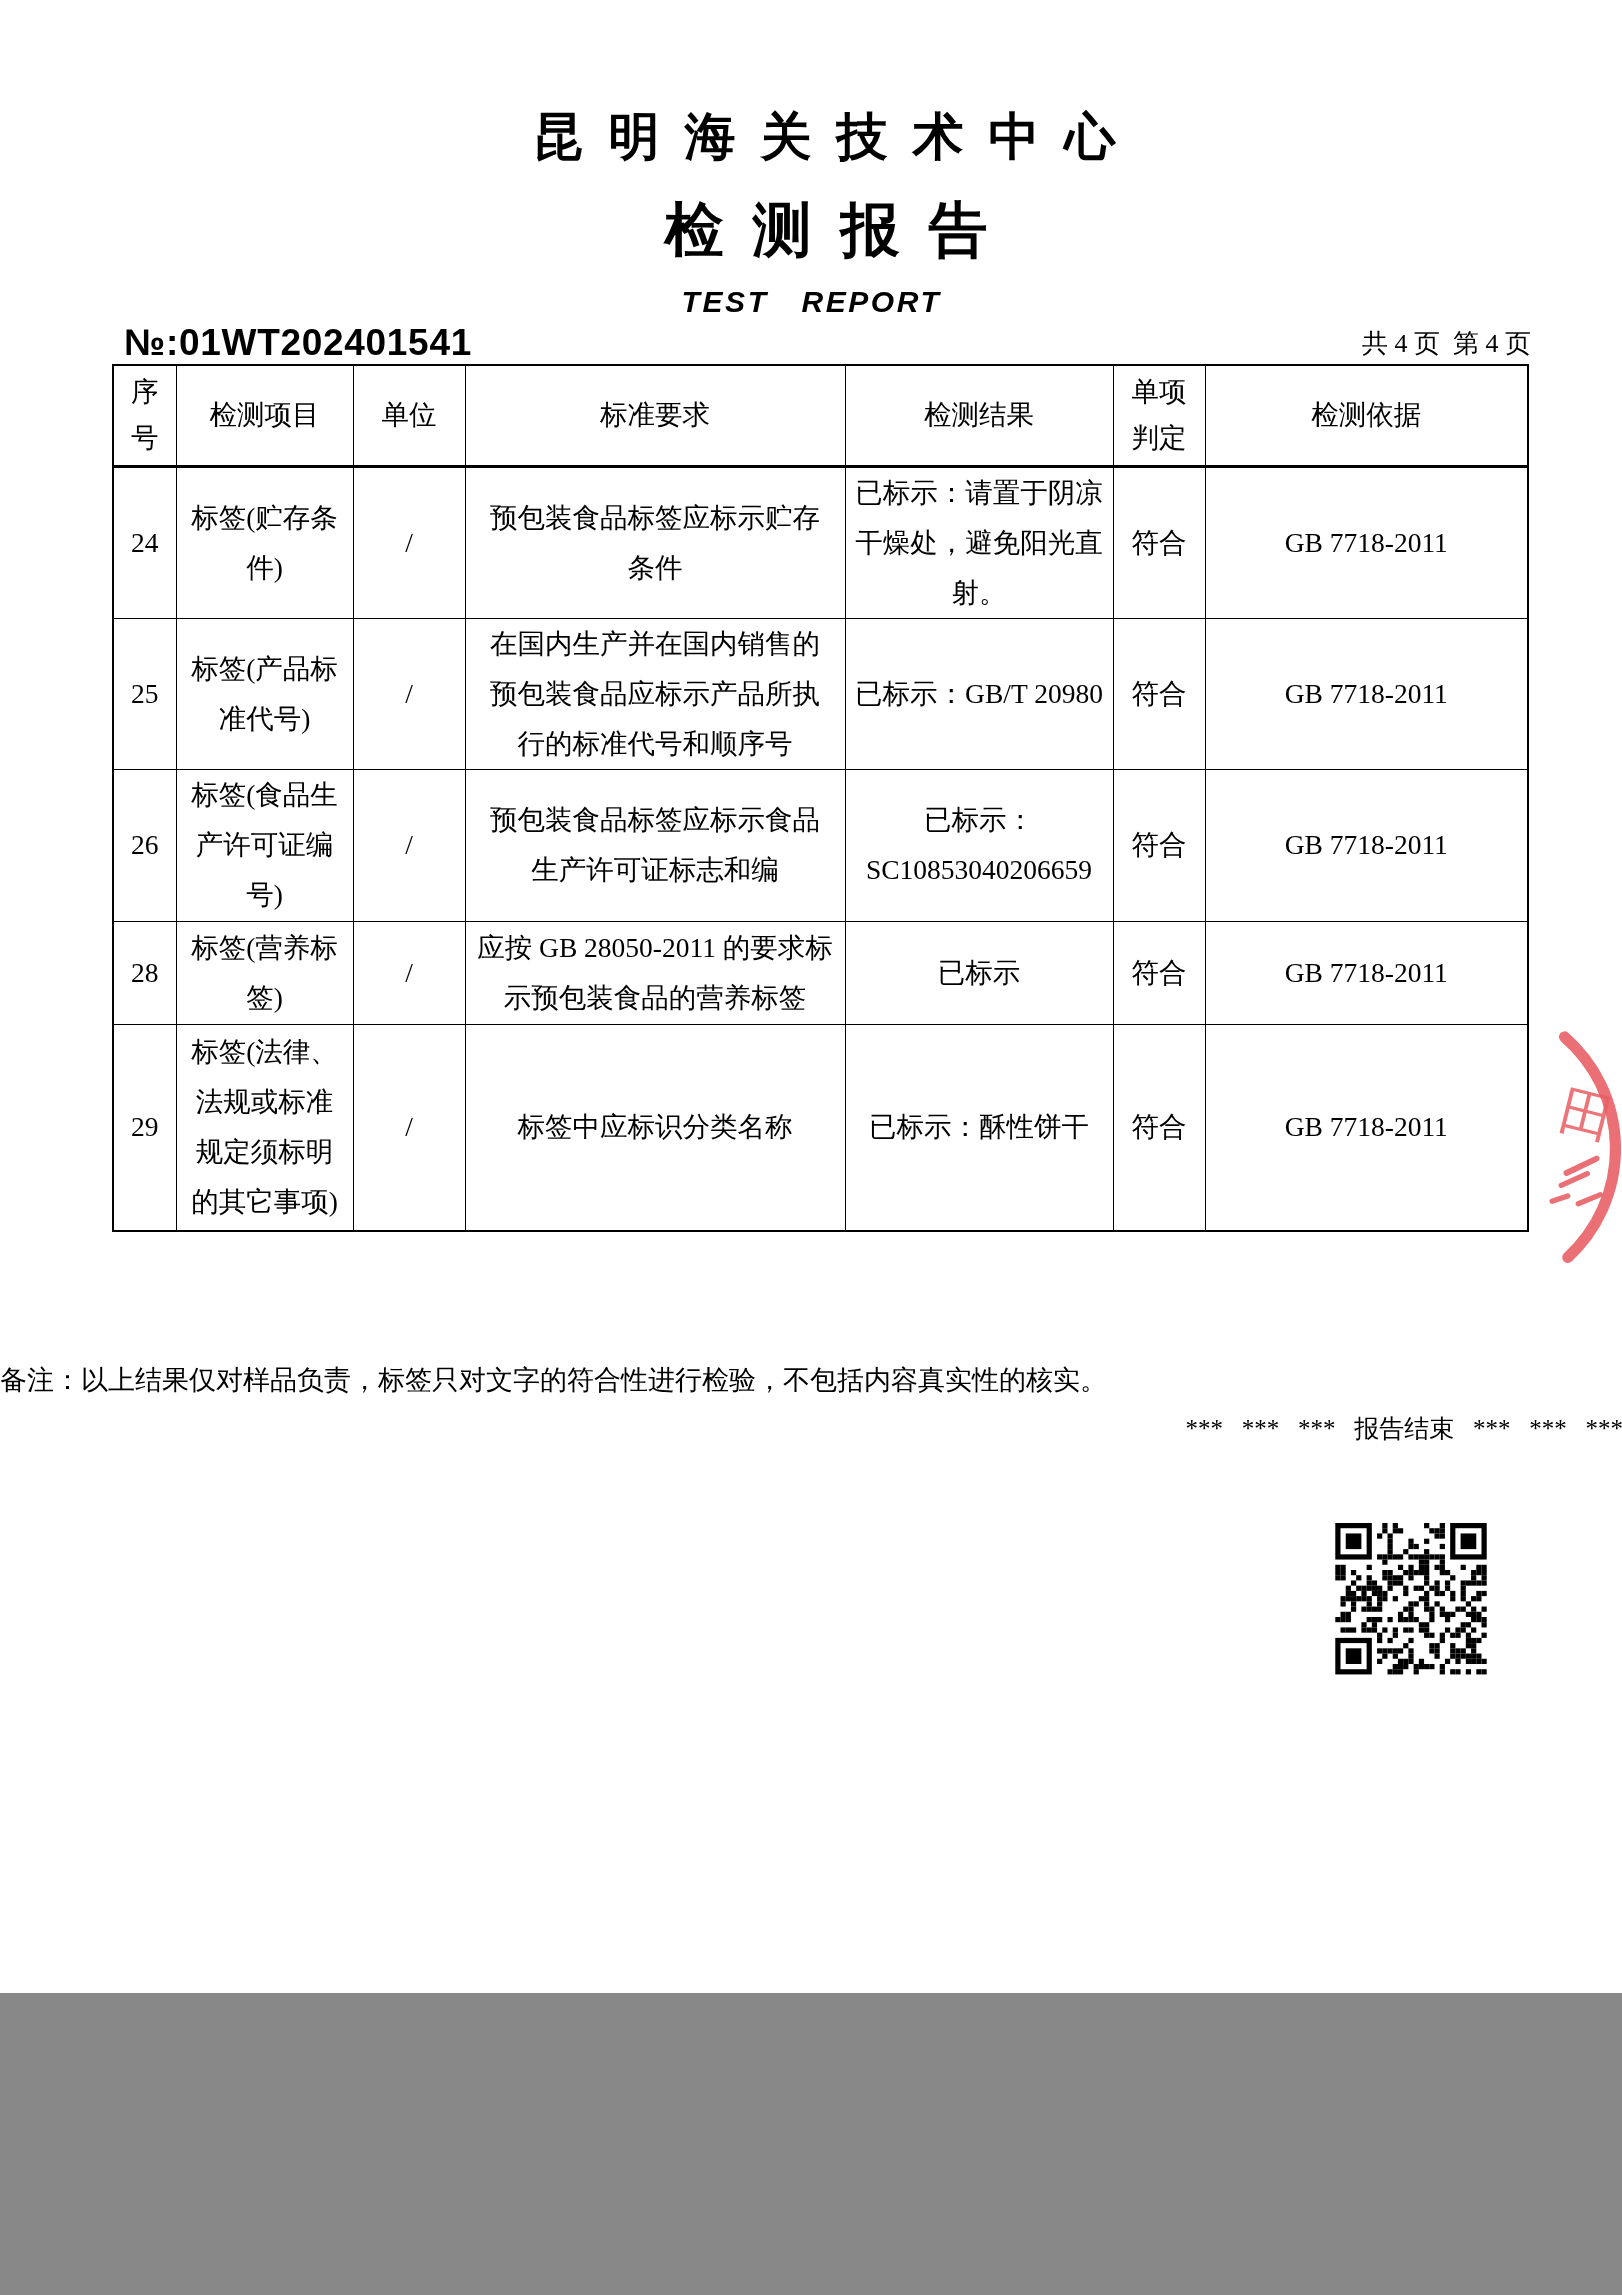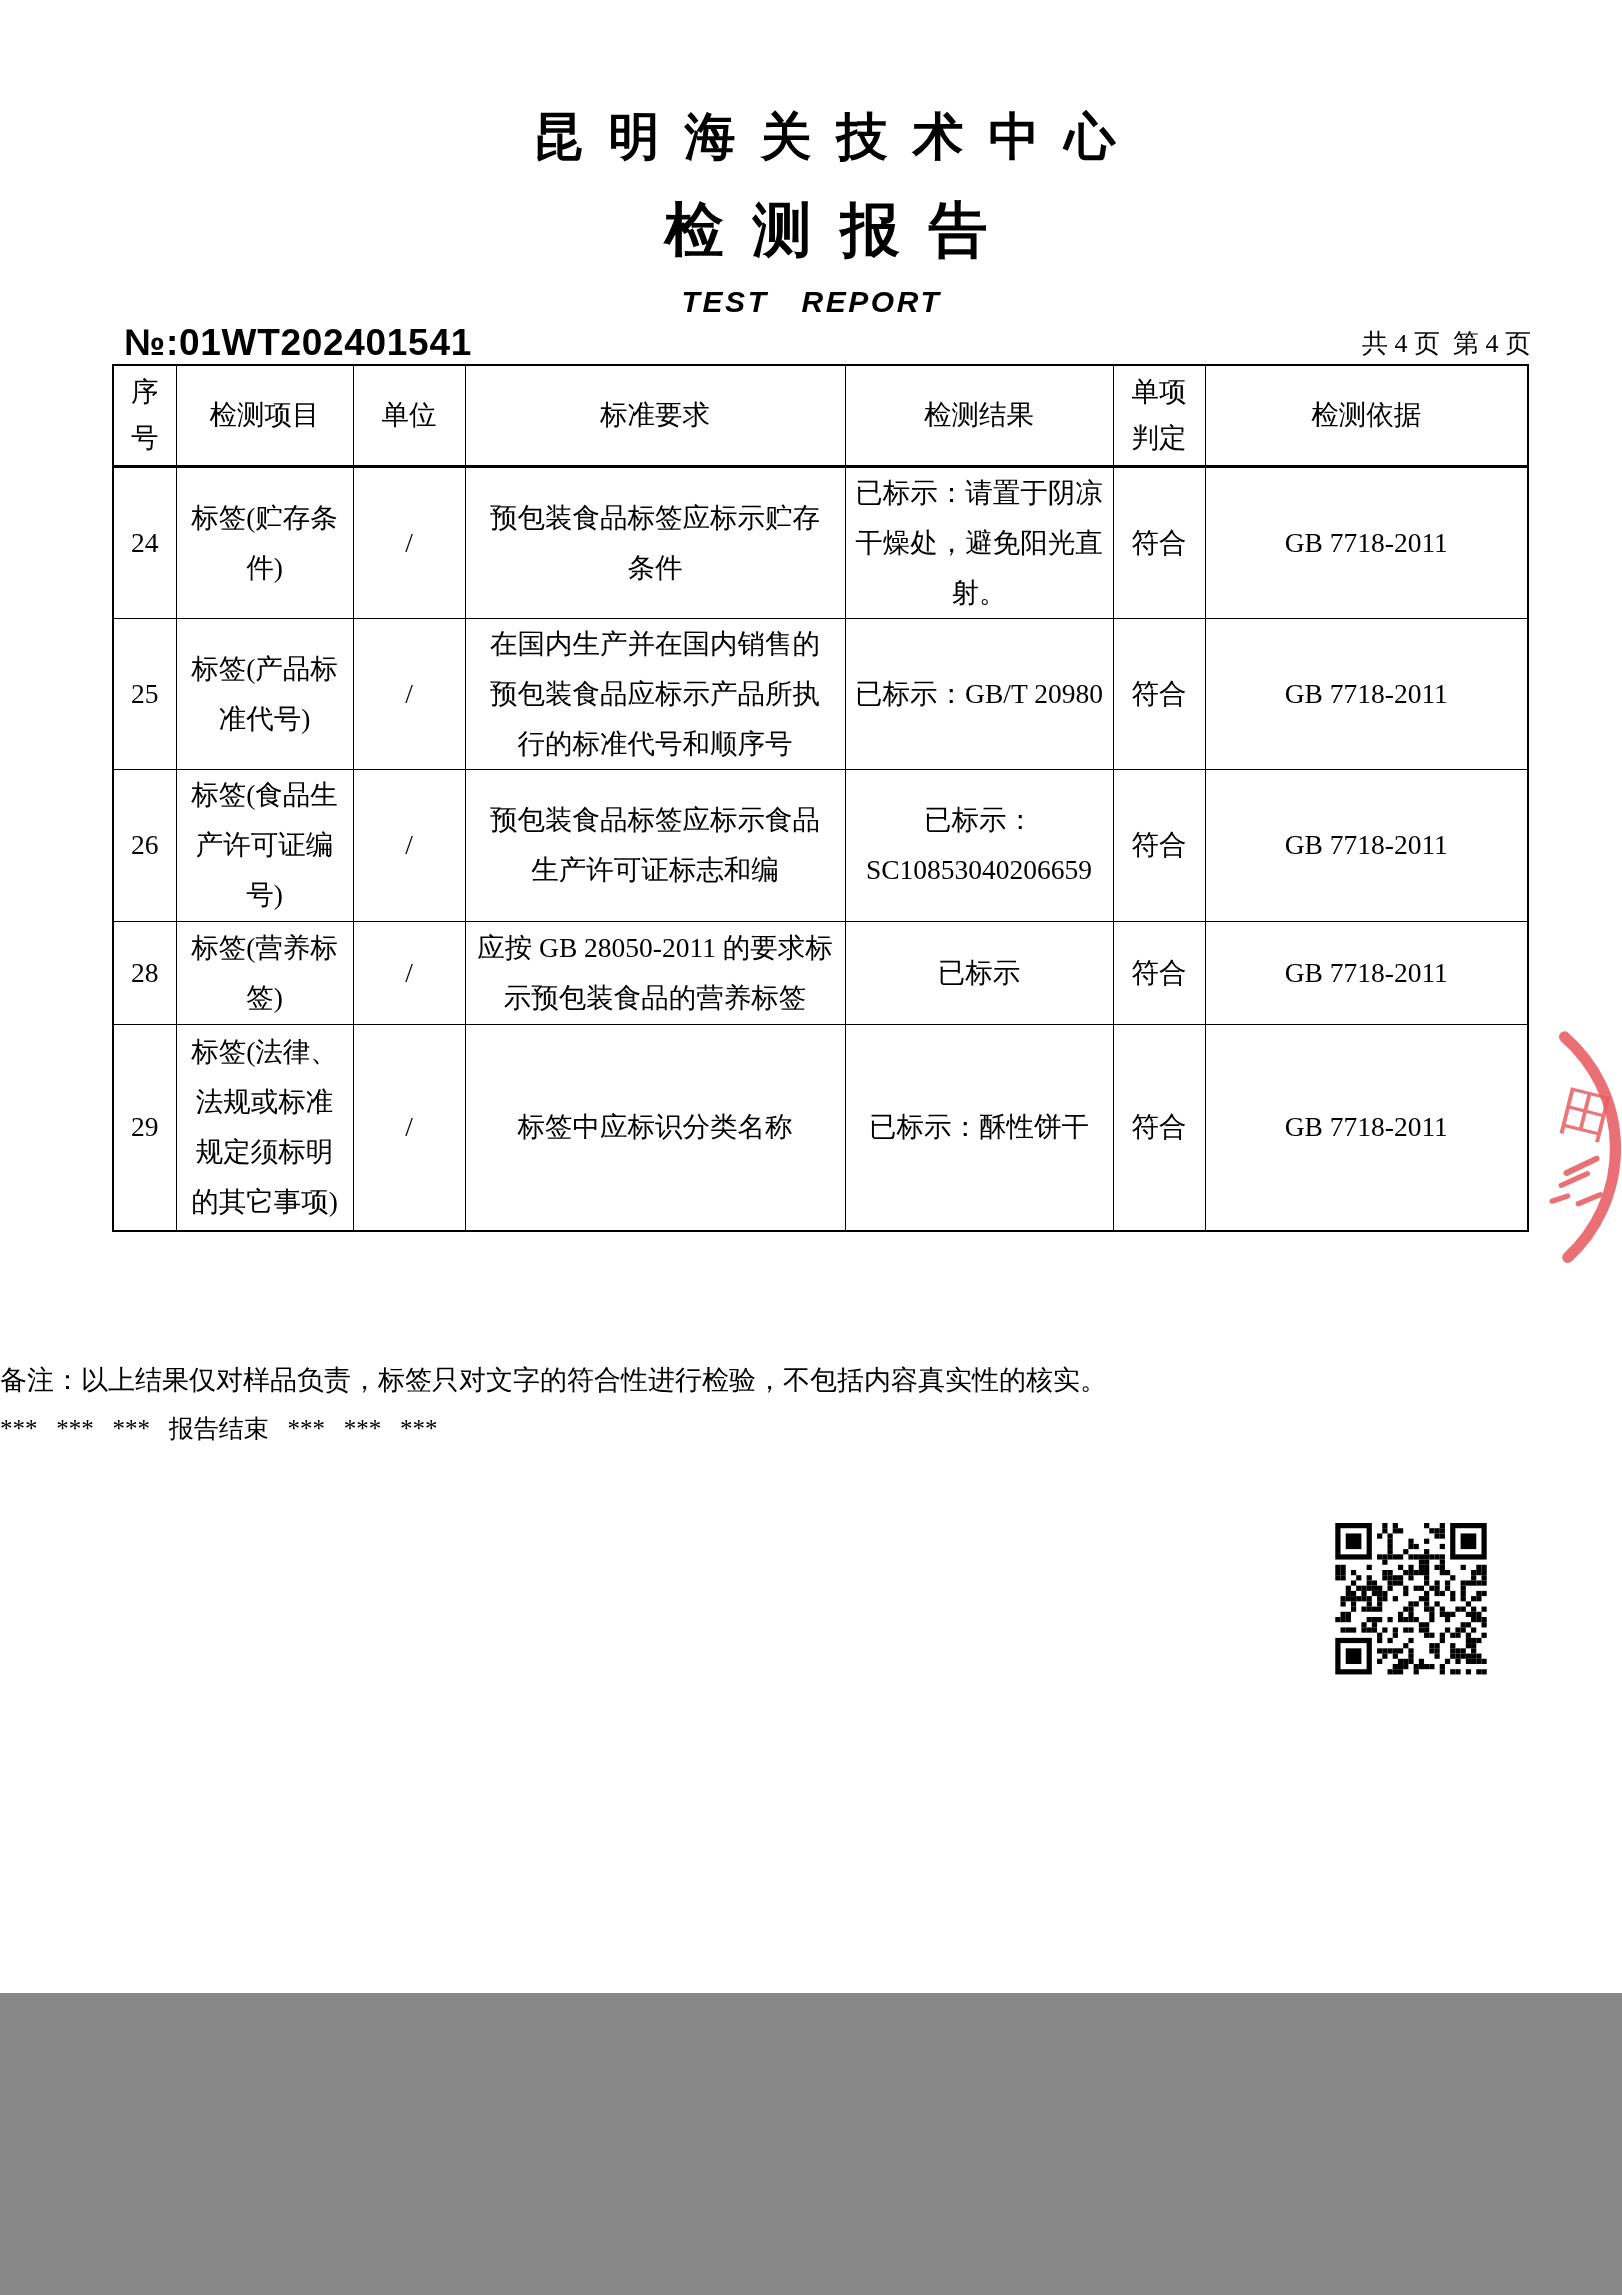--- a/index.html
+++ b/index.html
@@ -60,21 +60,21 @@
   .report-table tr:last-child td{border-bottom:2.6px solid #000;}
   .report-table td:first-child{border-left:2.6px solid #000;}
   .report-table td:last-child{border-right:2.6px solid #000;}
   
   .remark{
     position:absolute;top:1362px;left:0;width:1623px;
     text-align:left;font-size:27px;
   }
   .end-line{
     position:absolute;top:1412px;left:0;width:1623px;
-    text-align:left;font-size:25px;white-space:pre;
+    text-align:right;font-size:25px;white-space:pre;
   }
   
   .qr{position:absolute;left:1335px;top:1523px;}
   
   .stamp{position:absolute;left:0;top:0;pointer-events:none;}
 </style>
 </head>
 <body>
 
 <div class="page">

